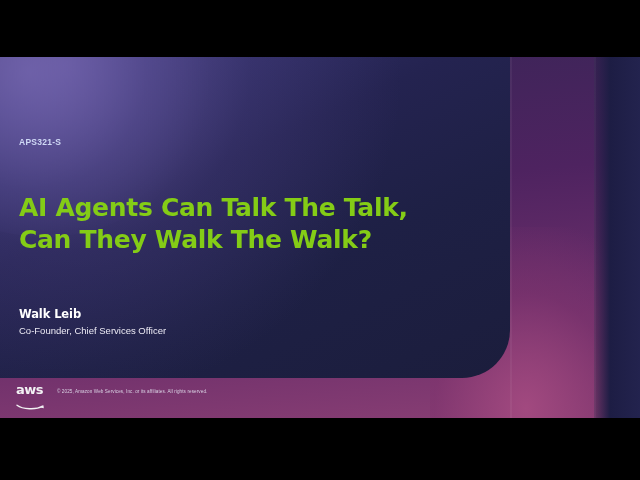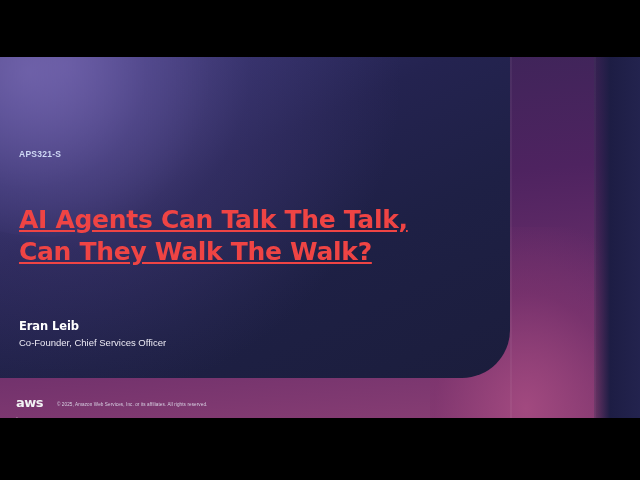--- a/index.html
+++ b/index.html
@@ -109,21 +109,20 @@
   
   #footer {
     position: absolute;
     left: 0;
     top: 321px;
     width: 640px;
     height: 40px;
     display: flex;
     align-items: center;
     z-index: 20;
-    margin-top: 13px;
   }
   #aws-logo {
     position: absolute;
     left: 16px;
     top: 5px;
     width: 34px;
     height: 22px;
   }
   #aws-logo .aws-word {
     font-family: "DejaVu Sans", sans-serif;
@@ -146,21 +145,21 @@
     letter-spacing: 0.1px;
     color: #d9d2e4;
     white-space: nowrap;
     font-family: "Liberation Sans", sans-serif;
   }
 
   
   #content {
     position: absolute;
     left: 0;
-    top: 12px;
+    top: 0;
     width: 520px;
     height: 383px;
     z-index: 15;
   }
   #session-code {
     position: absolute;
     left: 19px;
     top: 80px;
     font-size: 8.5px;
     font-weight: 700;
@@ -170,22 +169,21 @@
   #title {
     position: absolute;
     left: 19px;
     top: 135px;
     width: 470px;
     font-family: "DejaVu Sans", sans-serif;
     font-size: 25px;
     font-weight: 700;
     line-height: 32px;
     letter-spacing: -0.3px;
-    color: #ef4444;
-    text-decoration: underline;
+    color: #84cc16;
   }
   #title .line { display: block; }
 
   #speakers {
     position: absolute;
     left: 19px;
     top: 250px;
     width: 480px;
     display: flex;
   }
@@ -231,21 +229,21 @@
 
       <div id="session-code">APS321-S</div>
 
       <div id="title">
         <span class="line">AI Agents Can Talk The Talk,</span>
         <span class="line">Can They Walk The Walk?</span>
       </div>
 
       <div id="speakers">
         <div class="speaker s2">
-          <div class="name">Eran Leib</div>
+          <div class="name">Walk Leib</div>
           <div class="role">Co-Founder, Chief Services Officer</div>
         </div>
       </div>
 
     </div>
 
     <div id="footer">
       <div id="aws-logo">
         <div class="aws-word">aws</div>
         <svg class="aws-smile" viewBox="0 0 30 8">

